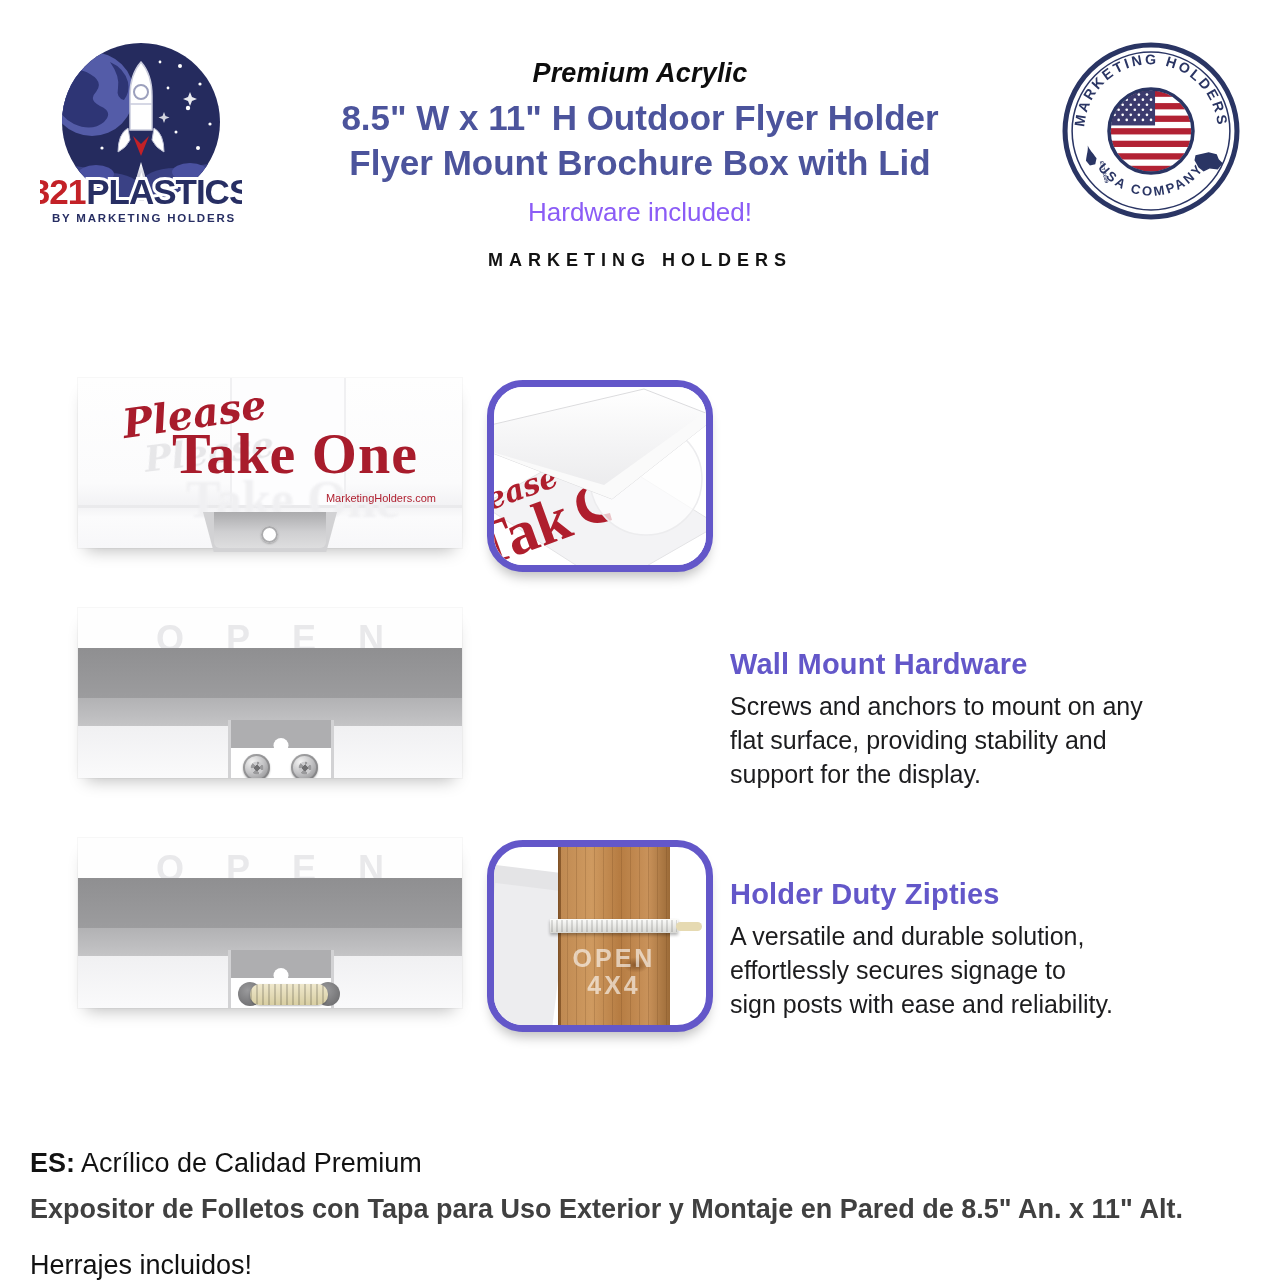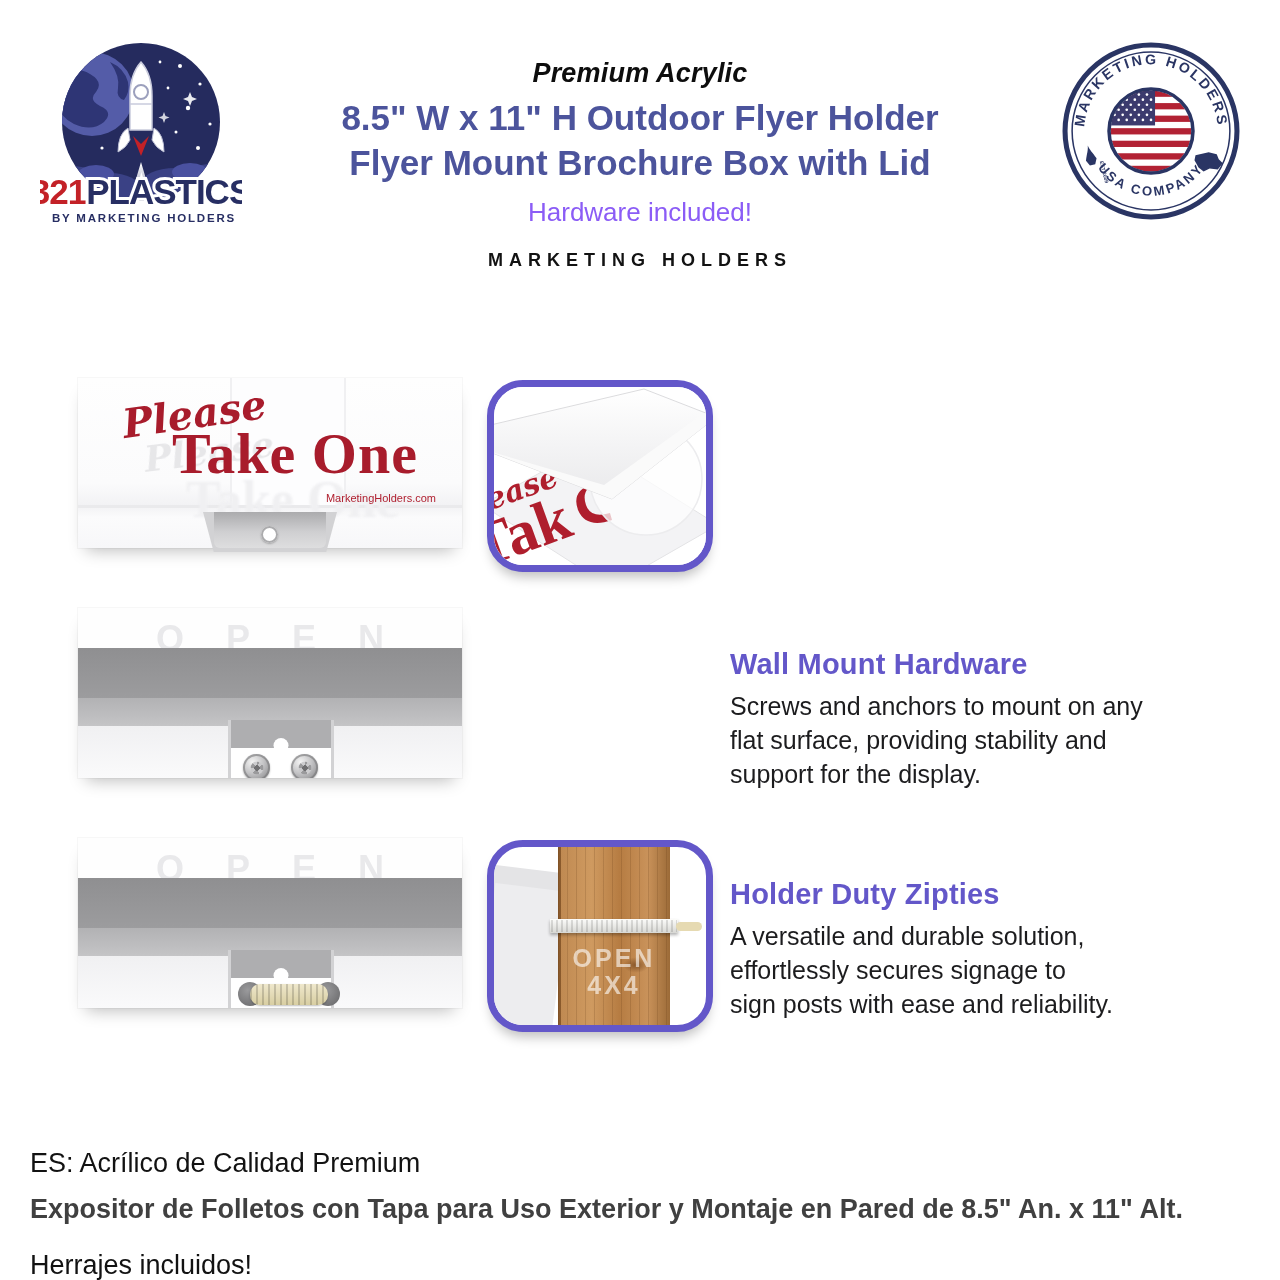--- a/index.html
+++ b/index.html
@@ -117,21 +117,21 @@
   .t3-ziptie { position:absolute; left:56px; top:72px; width:128px; height:14px;
                background:linear-gradient(180deg,#fcfcfa,#d7d7d3); box-shadow:0 2px 3px rgba(0,0,0,.3); }
   .t3-ziptie::after { content:""; position:absolute; inset:1px;
                background:repeating-linear-gradient(90deg, rgba(0,0,0,.12) 0 2px, transparent 2px 5px); }
   .t3-tail { position:absolute; left:182px; top:75px; width:26px; height:9px; border-radius:5px; background:#e6dab2; }
 
   
   .footer { position:absolute; left:30px; top:1148px; font-size:27px; color:#121212; }
   .footer .row2 { margin-top:15px; font-weight:bold; color:#404040; }
   .footer .row3 { margin-top:25px; }
-  .es-label { font-weight:normal; }
+  .es-label { font-weight:bold; }
 </style>
 </head>
 <body>
 
 <div class="canvas">
 
   <div class="logo-wrap">
     <svg width="202" height="204" viewBox="0 0 202 204">
       <defs>
         <clipPath id="logoCircle">

